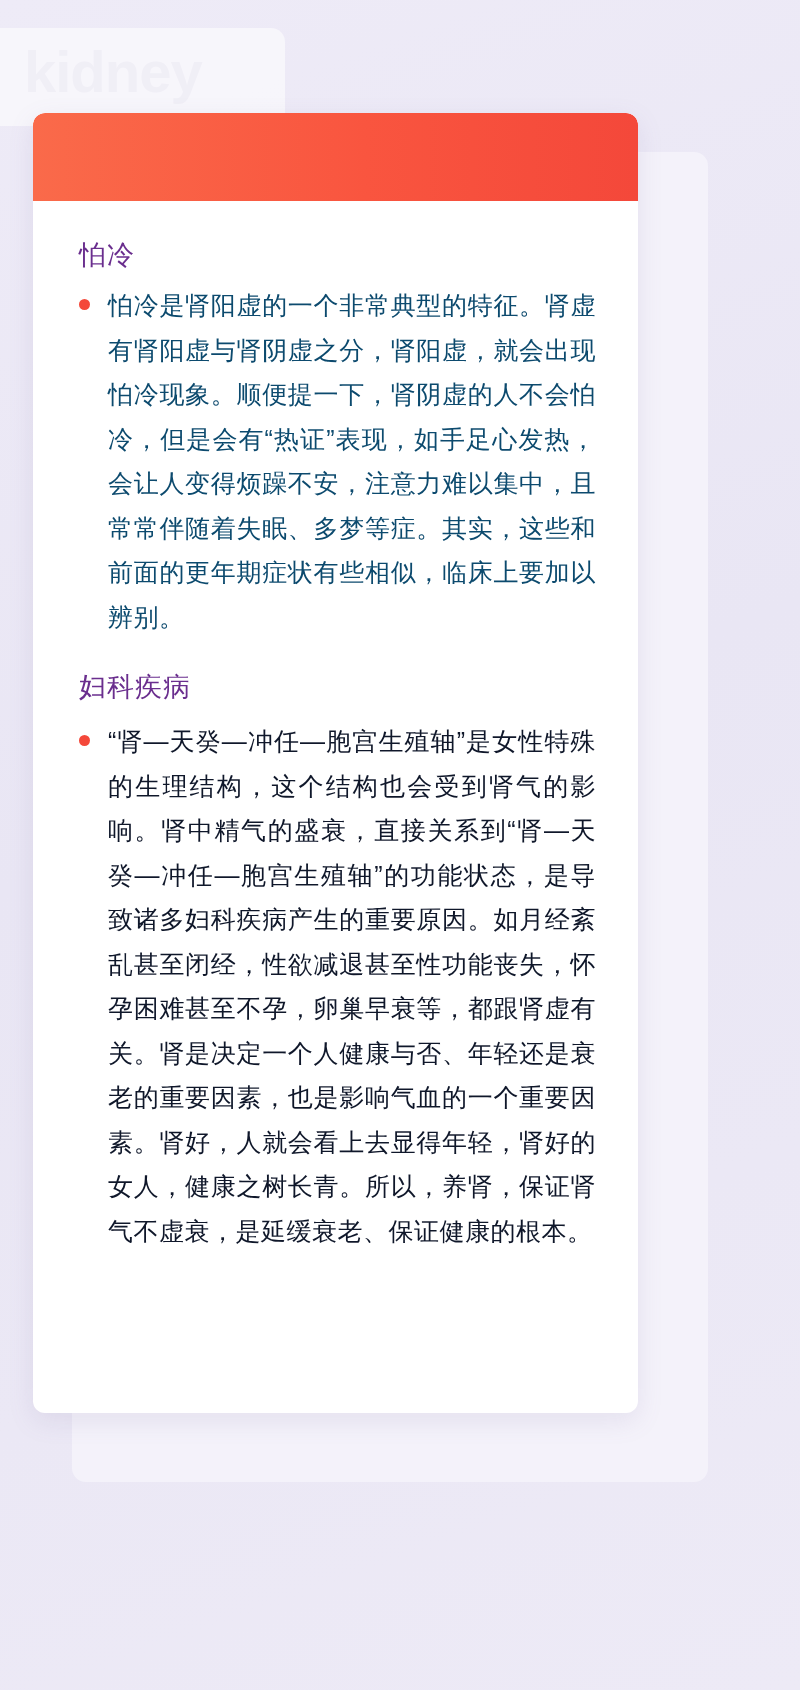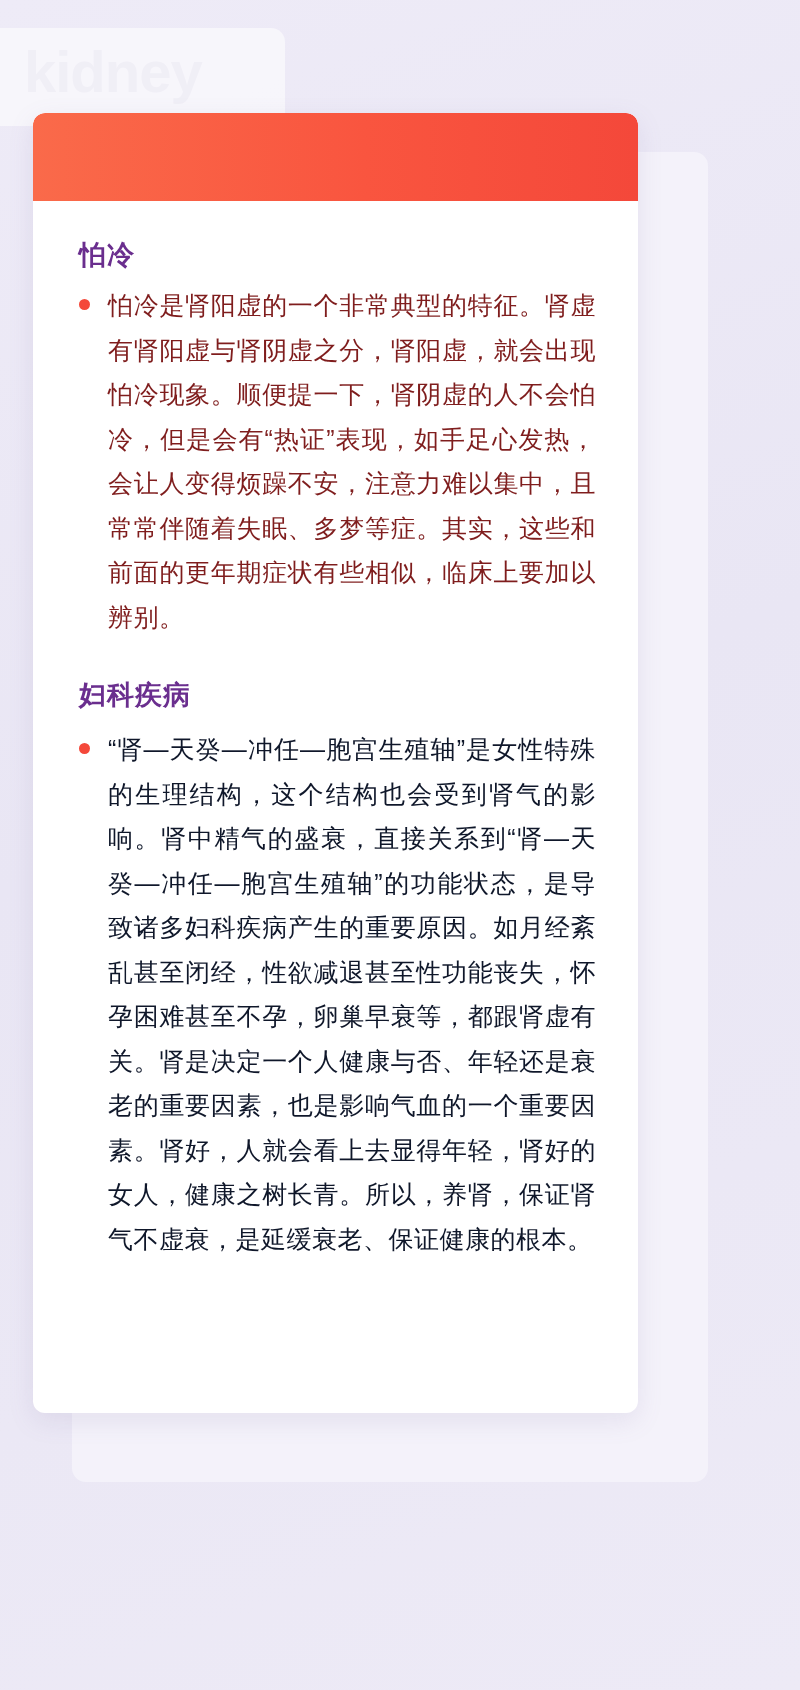--- a/index.html
+++ b/index.html
@@ -75,27 +75,27 @@
     border-radius: 12px 12px 0 0;
   }
 
   .card-body {
     padding: 36px 42px 30px 46px;
     box-sizing: border-box;
   }
 
   .section-title {
     font-size: 27px;
-    font-weight: bold;
+    font-weight: normal;
     color: #6a2e8e;
     margin: 0 0 10px 0;
     letter-spacing: 1px;
   }
   .section-title.second {
-    margin-top: 38px;
+    margin-top: 30px;
     margin-bottom: 14px;
   }
 
   .bullet-row {
     display: flex;
     align-items: flex-start;
   }
   .bullet-dot {
     flex: 0 0 auto;
     width: 11px;
@@ -103,21 +103,21 @@
     border-radius: 50%;
     background: #f4483a;
     margin-top: 16px;
     margin-right: 18px;
   }
   .para {
     flex: 1 1 auto;
     margin: 0;
     font-size: 25px;
     line-height: 1.78;
-    color: #7f1d1d;
+    color: #0c4a6e;
     text-align: justify;
     letter-spacing: 0.5px;
   }
   .para.strikish {
     color: #0f172a;
   }
 </style>
 </head>
 <body>
 

